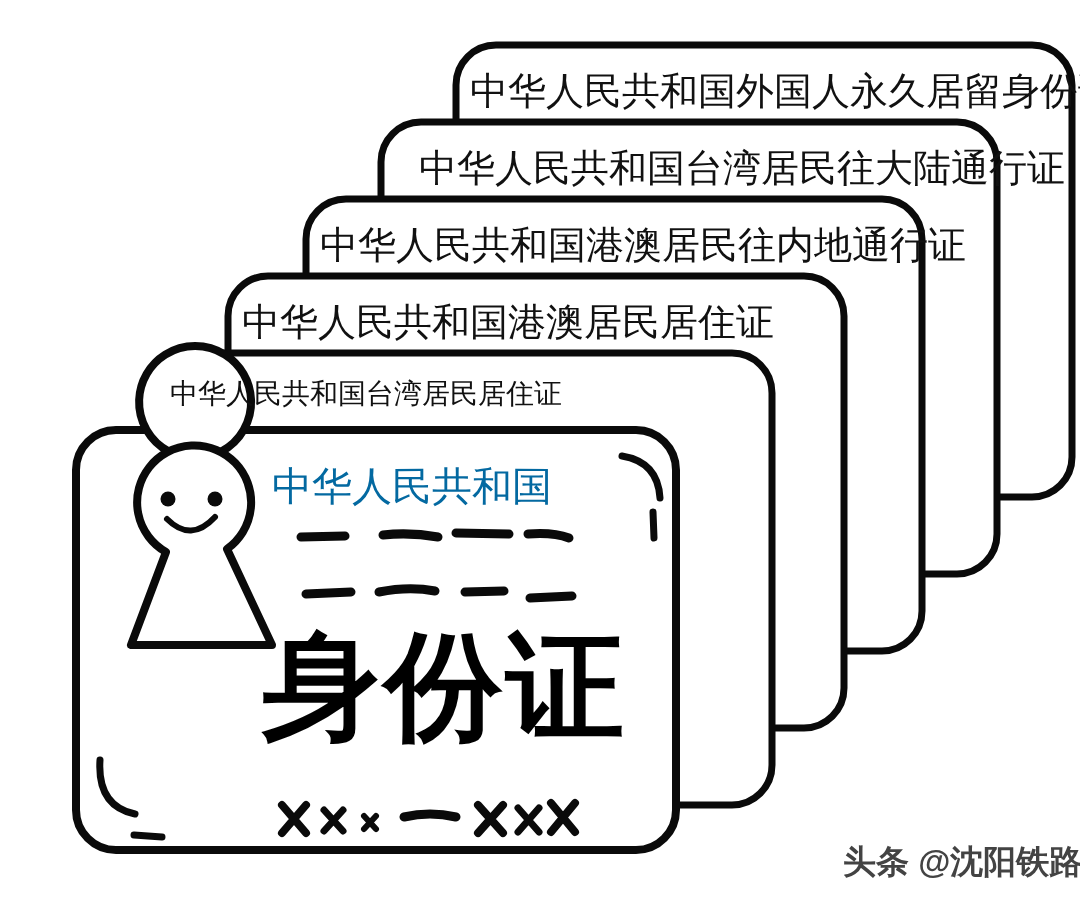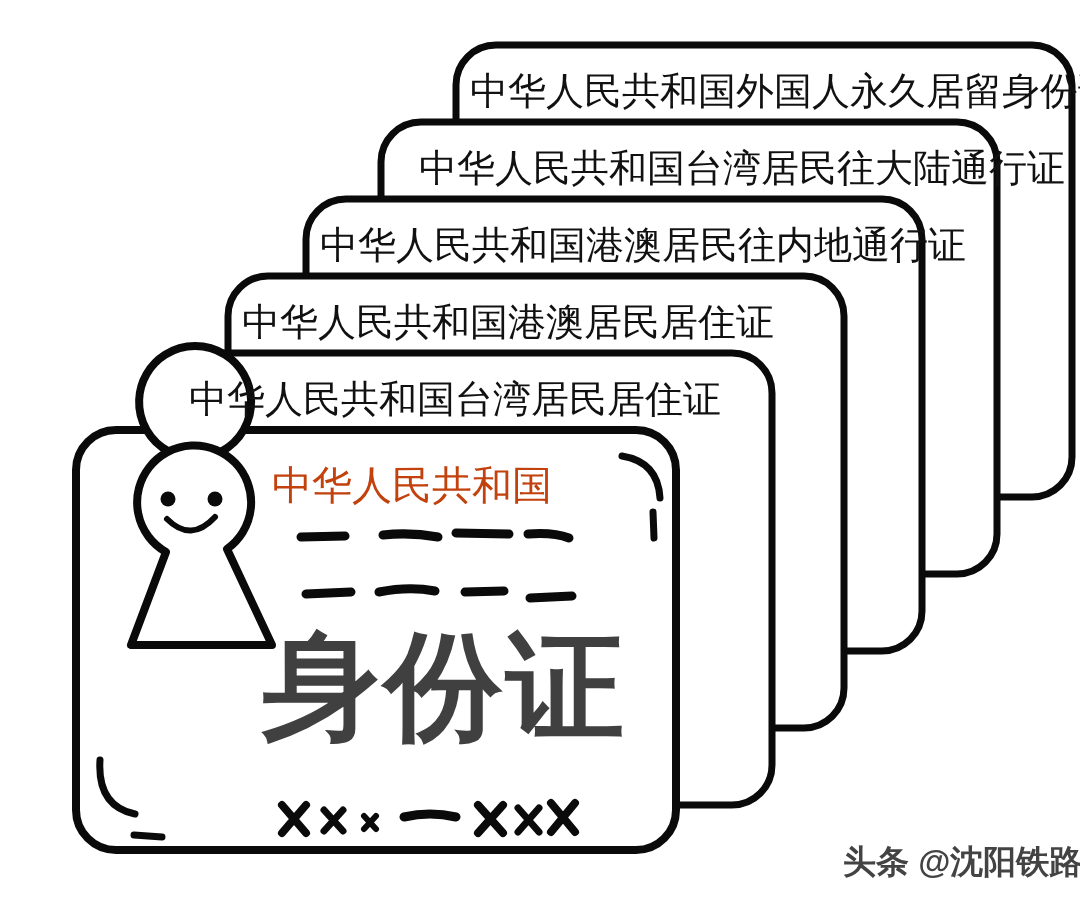--- a/index.html
+++ b/index.html
@@ -38,28 +38,28 @@
     color: #111111;
     font-family: "Liberation Sans", "DejaVu Sans", sans-serif;
     font-weight: 400;
     letter-spacing: 0px;
     line-height: 1;
     pointer-events: none;
   }
   .front-title {
     position: absolute;
     white-space: nowrap;
-    color: #c2410c;
-    font-family: Liberation Serif, serif;
+    color: #0369a1;
+    font-family: Liberation Sans, sans-serif;
     line-height: 1;
   }
   .front-big {
     position: absolute;
     white-space: nowrap;
-    color: #404040;
+    color: #000000;
     font-family: "Liberation Sans", "DejaVu Sans", sans-serif;
     font-weight: 700;
     line-height: 1;
     letter-spacing: 4px;
   }
   .watermark {
     position: absolute;
     white-space: nowrap;
     color: #2a2a2a;
     font-family: "Liberation Sans", "DejaVu Sans", sans-serif;
@@ -142,21 +142,21 @@
   </svg>
 
   <div class="card-label" style="left:470px; top:72px; font-size:38px;">中华人民共和国外国人永久居留身份证</div>
 
   <div class="card-label" style="left:395px; top:149px; font-size:38px;margin-left:24px;">中华人民共和国台湾居民往大陆通行证</div>
 
   <div class="card-label" style="left:242px; top:303px; font-size:38px;">中华人民共和国港澳居民居住证</div>
 
   <div class="card-label" style="left:320px; top:226px; font-size:38px;">中华人民共和国港澳居民往内地通行证</div>
 
-  <div class="card-label" style="left:170px; top:380px; font-size:38px;margin-left:19px;">中华人民共和国台湾居民居住证</div>
+  <div class="card-label" style="left:170px; top:380px; font-size:28px;">中华人民共和国台湾居民居住证</div>
 
   <div class="front-title" style="left:272px; top:466px; font-size:40px;">中华人民共和国</div>
 
   <div class="front-big" style="left:262px; top:627px; font-size:118px;">身份证</div>
 
   <div class="watermark" style="left:843px; top:845px;">头条 @沈阳铁路</div>
 
 </div>
 
 </body></html>

